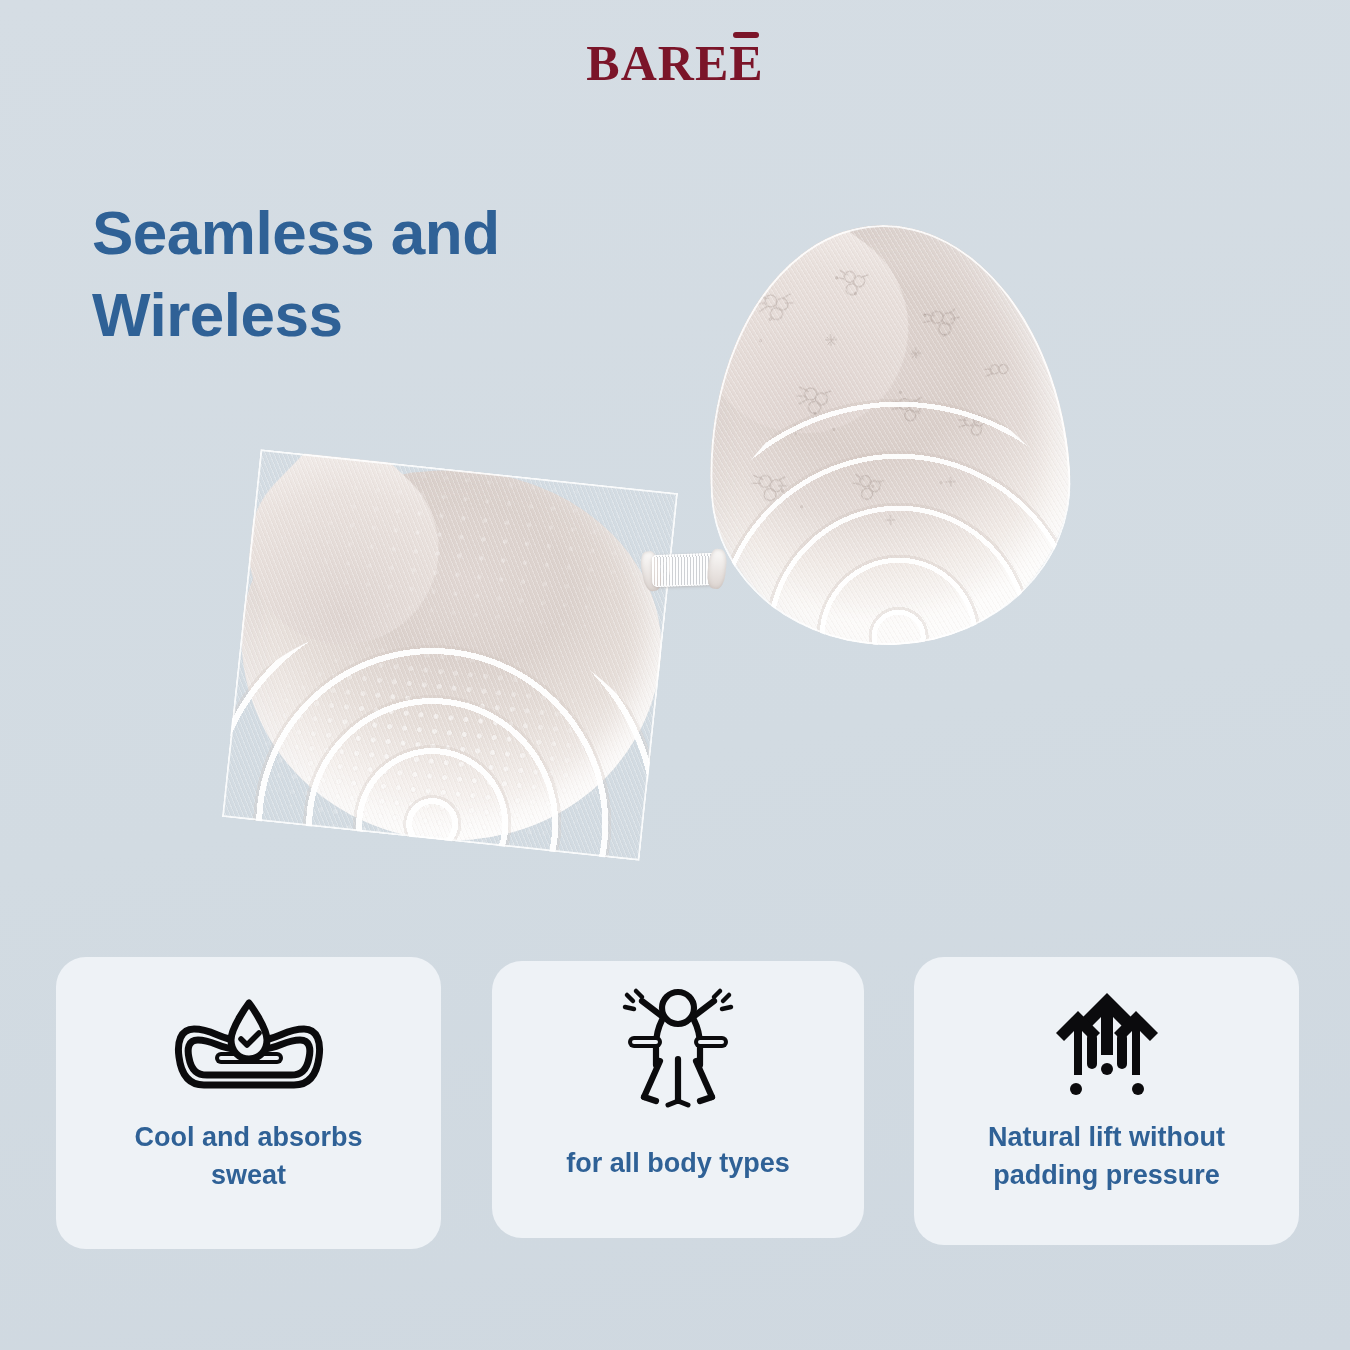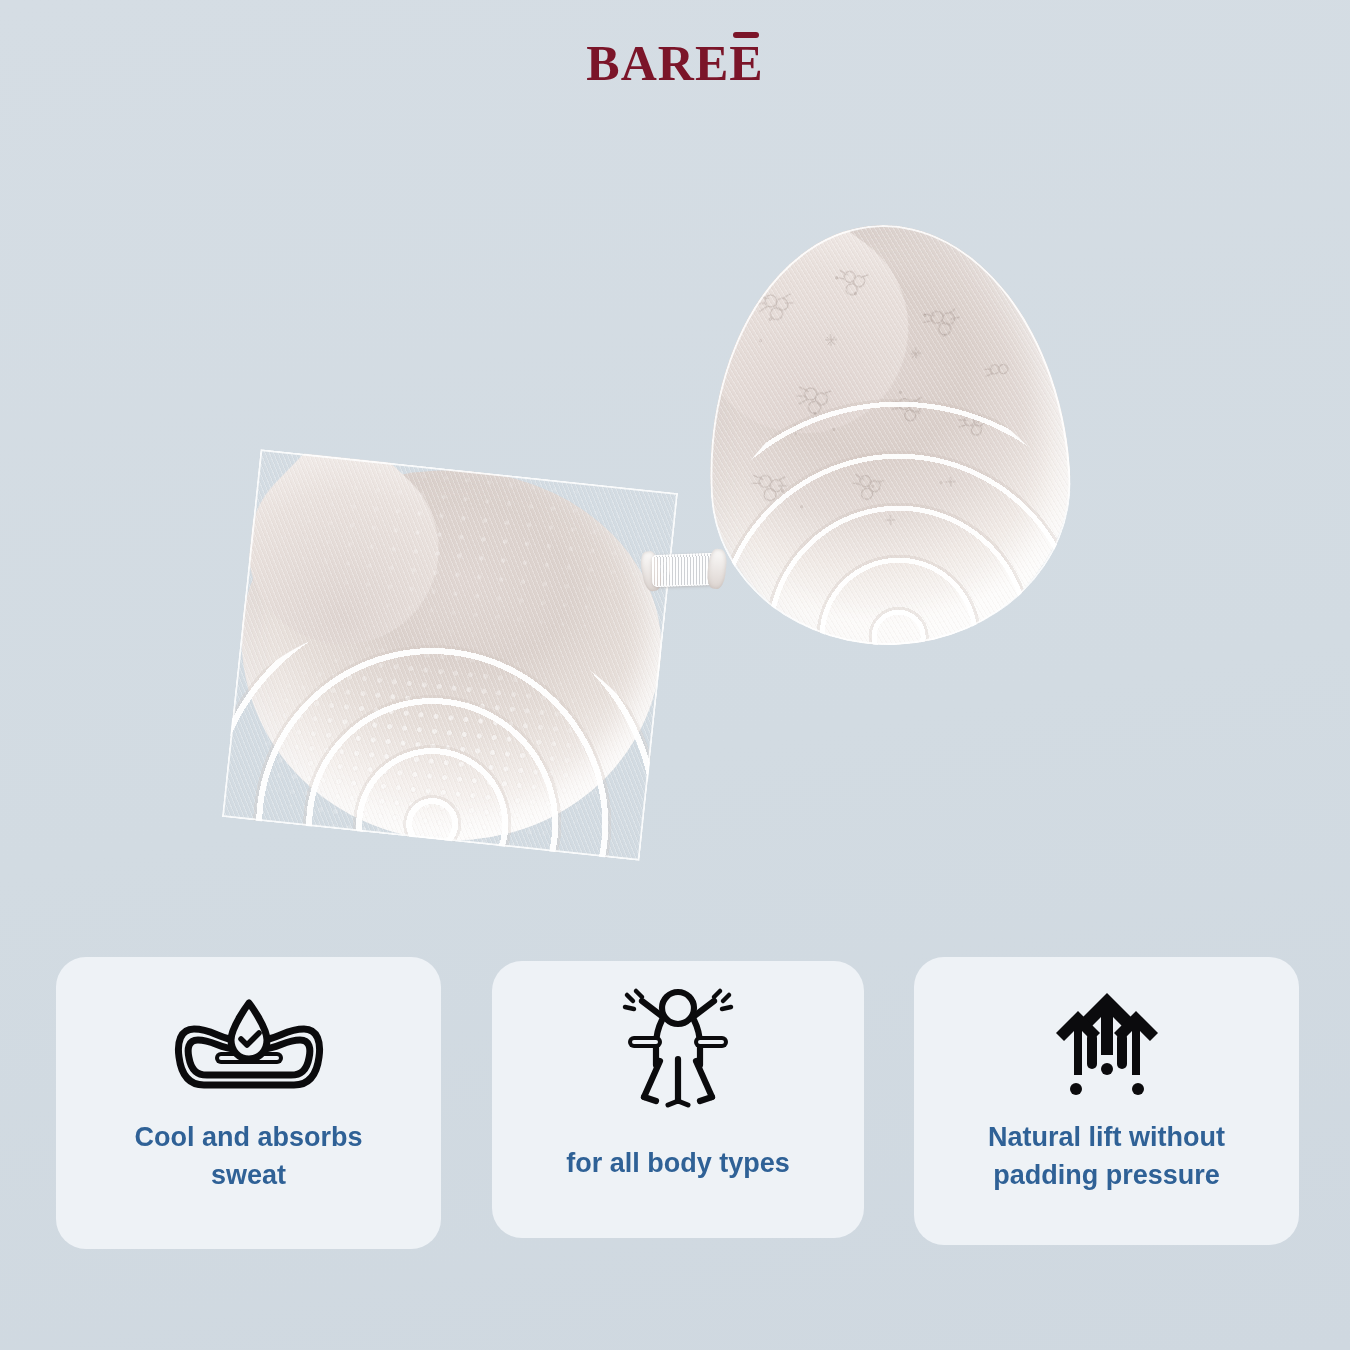--- a/index.html
+++ b/index.html
@@ -323,20 +323,22 @@
 </style>
 </head>
 <body>
 
 <div class="page">
 
   <div class="brand">
     <span>BARE</span><span class="macron-wrap">E</span>
   </div>
 
+  <h1 class="headline">Seamless and
+Wireless</h1>
 
   <div class="product">
 
     <div class="cup cup-right">
       <div class="body"></div>
       <div class="tip"></div>
       <div class="lace"></div>
       <svg class="lace-flowers" viewBox="0 0 360 420">
         <g stroke="#8d7d76" stroke-width="1.2" fill="none" opacity="0.85">
           <g transform="translate(70,70)">

